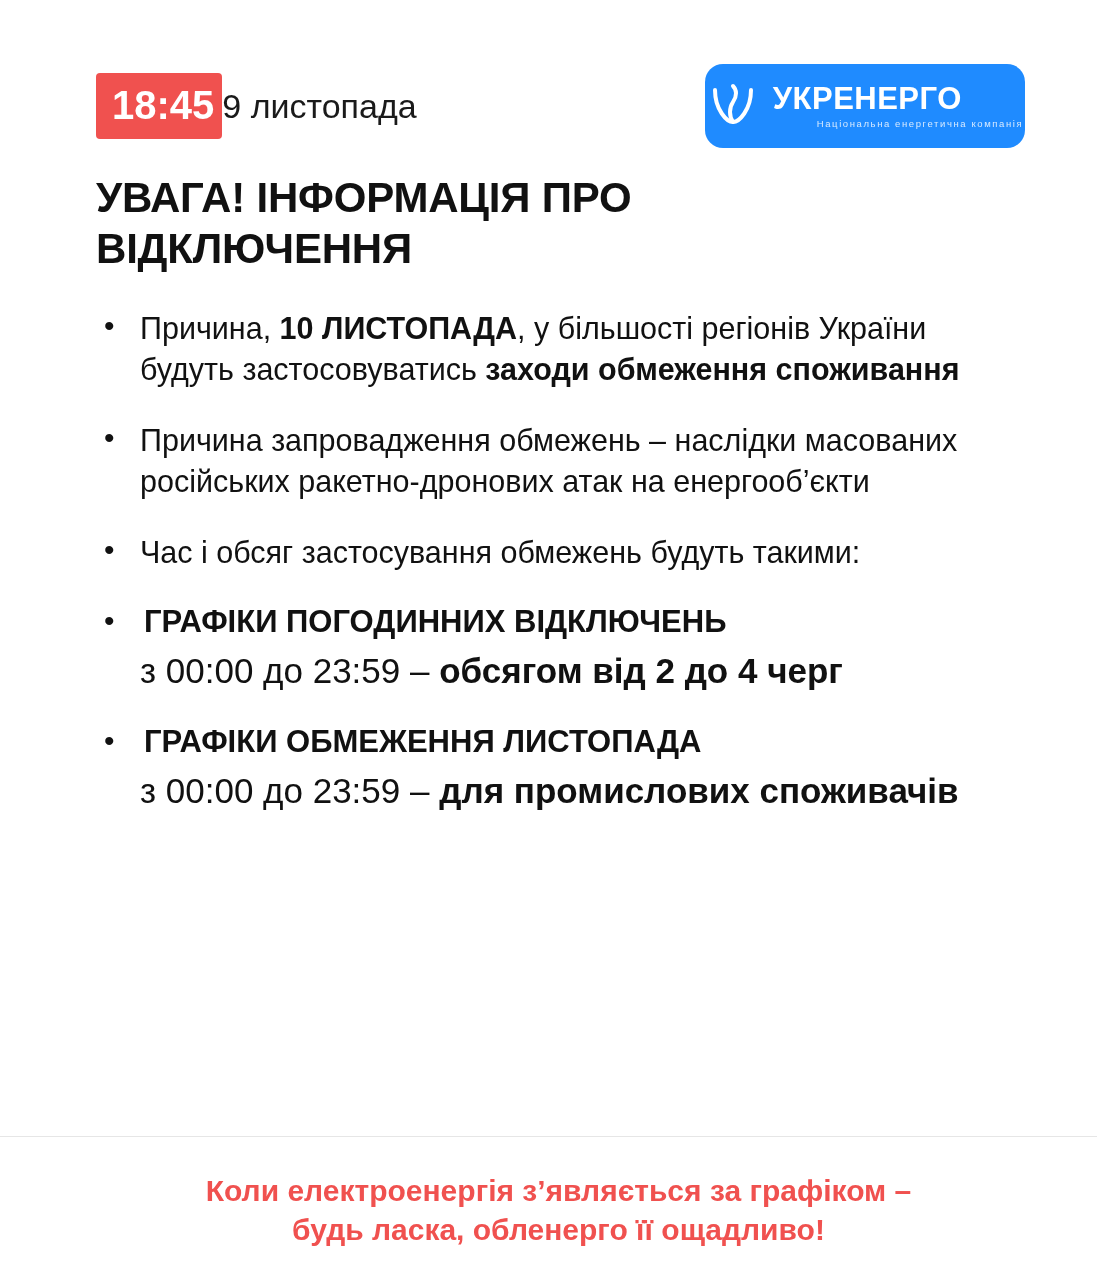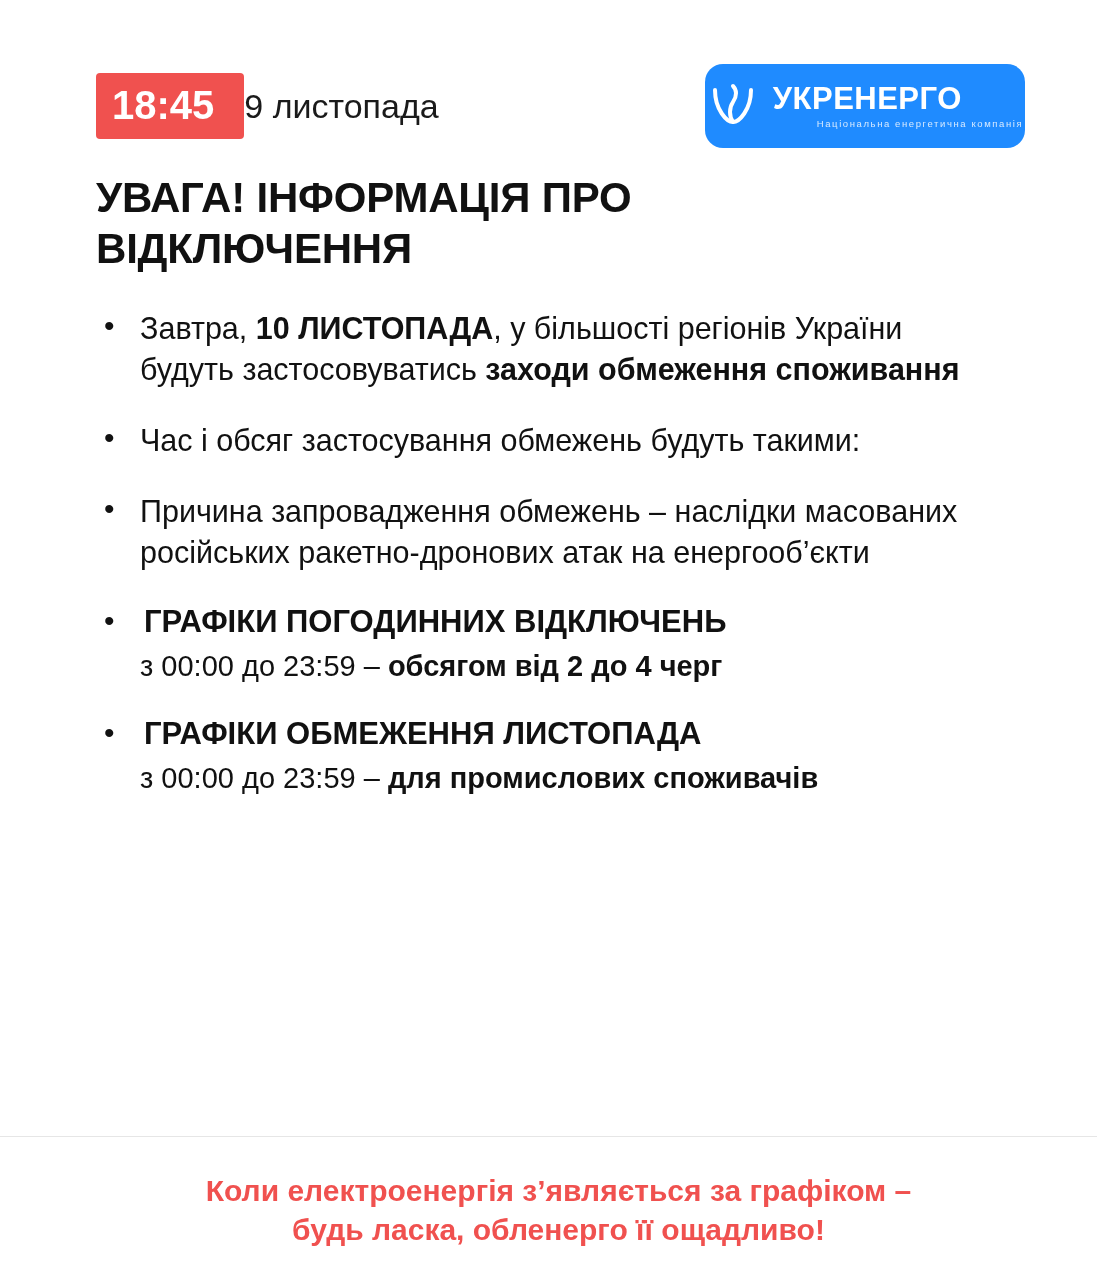--- a/index.html
+++ b/index.html
@@ -30,21 +30,21 @@
     align-items: center;
     padding: 62px 72px 0 96px;
     height: 150px;
   }
   .time-badge {
     background: #f0514f;
     color: #ffffff;
     font-size: 40px;
     font-weight: bold;
     line-height: 1;
-    padding: 12px 30px 14px 16px;
+    padding: 12px 8px 14px 16px;
     border-radius: 4px;
     letter-spacing: 0px;
   }
   .date-text {
     font-size: 34px;
     color: #1a1a1a;
     font-weight: normal;
   }
   .logo {
     margin-left: auto;
@@ -124,21 +124,21 @@
   .sched-block {
     margin: 26px 0 4px 0;
   }
   .sched-title {
     font-size: 31px;
     font-weight: bold;
     margin: 18px 0 6px 4px;
     line-height: 1.25;
   }
   .sched-line {
-    font-size: 29px;
+    font-size: 35px;
     line-height: 1.3;
     margin: 0 0 6px 0;
   }
   li.plain {
     padding-left: 32px;
     margin-bottom: 18px;
   }
   li.plain::before { content: ""; }
 
   
@@ -181,26 +181,26 @@
         <span class="logo-sub">Національна енергетична компанія</span>
       </span>
     </div>
   </div>
 
   <div class="content">
     <h1 class="title">УВАГА! ІНФОРМАЦІЯ ПРО ВІДКЛЮЧЕННЯ</h1>
 
     <ul class="bullets">
       <li>
-        <span>Завтра, </span><b>10 ЛИСТОПАДА</b><span>, у більшості регіонів України будуть застосовуватись </span><b>заходи обмеження споживання</b>
+        <span>Причина, </span><b>10 ЛИСТОПАДА</b><span>, у більшості регіонів України будуть застосовуватись </span><b>заходи обмеження споживання</b>
       </li>
 
+      <li>Причина запровадження обмежень – наслідки масованих російських ракетно-дронових атак на енергооб’єкти</li>
+
       <li>Час і обсяг застосування обмежень будуть такими:</li>
-
-      <li>Причина запровадження обмежень – наслідки масованих російських ракетно-дронових атак на енергооб’єкти</li>
 
       <li class="plain">
         <div class="sched-block">
           <div class="sched-title">ГРАФІКИ ПОГОДИННИХ ВІДКЛЮЧЕНЬ</div>
           <div class="sched-line">
             <span>з 00:00 до 23:59 – </span><b>обсягом від 2 до 4 черг</b>
           </div>
         </div>
       </li>
 

